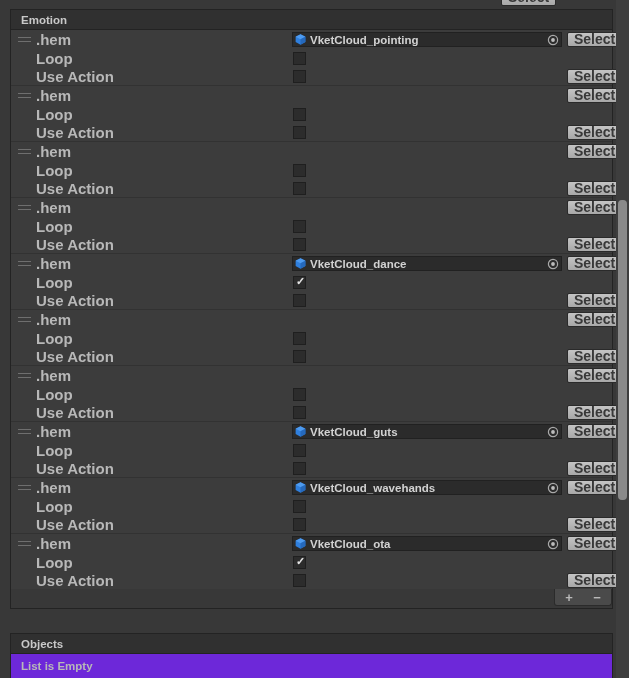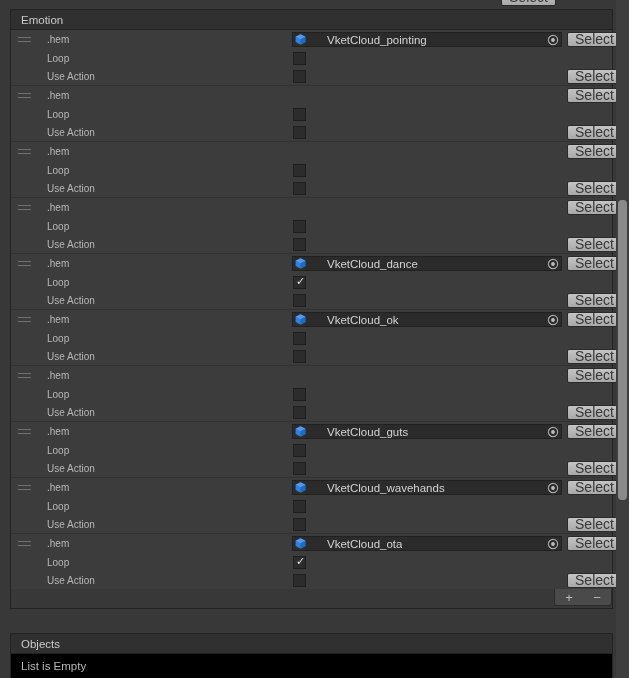--- a/index.html
+++ b/index.html
@@ -12,20 +12,21 @@
     font-family: "Liberation Sans", sans-serif;
     -webkit-font-smoothing: antialiased;
   }
   #root {
     position: relative;
     width: 629px;
     height: 478px;
     background: #383838;
     font-size: 11.5px;
     color: #c4c4c4;
+    font-weight: bold;
   }
 
   
   .top-clip {
     position: absolute;
     left: 0; top: 0;
     width: 629px;
     height: 9px;
     overflow: hidden;
   }
@@ -92,23 +93,23 @@
   }
   .drag-handle i {
     display: block;
     height: 1px;
     background: #6f6f6f;
     margin-bottom: 3px;
   }
 
   .row-label {
     position: absolute;
-    left: 36px;
+    left: 25px;
     color: #b8b8b8;
-    font-size: 10px;
+    font-size: 15px;
     white-space: nowrap;
   }
 
   
   .obj-field {
     position: absolute;
     left: 281px;
     width: 270px;
     height: 15px;
     background: #2b2b2b;
@@ -119,21 +120,21 @@
     overflow: hidden;
   }
   .obj-icon {
     width: 13px;
     height: 13px;
     margin-left: 1px;
     flex: 0 0 auto;
     position: relative;
   }
   .obj-name {
-    margin-left: 20px;
+    margin-left: 3px;
     color: #d2d2d2;
     font-size: 11.5px;
     white-space: nowrap;
     overflow: hidden;
   }
   .obj-picker {
     position: absolute;
     right: 2px;
     top: 1px;
     width: 12px;
@@ -209,21 +210,21 @@
 
   
   .empty-row {
     height: 24px;
     display: flex;
     align-items: center;
     padding-left: 10px;
     box-sizing: border-box;
     color: #b8b8b8;
     font-size: 11.5px;
-    background: #000000;
+    background: #6d28d9;
   }
 
   
   .scrollbar {
     position: absolute;
     right: 0;
     top: 0;
     width: 13px;
     height: 678px;
     background: #3e3e3e;
@@ -373,32 +374,20 @@
             <span class="btn-select at-use">Select</span>
           </div>
         </div>
         <div class="entry">
           <div class="row r1">
             <span class="drag-handle">
               <i></i>
               <i></i>
             </span>
             <span class="row-label">.hem</span>
-            <span class="obj-field">
-              <span class="obj-icon"><svg viewBox="0 0 16 16" width="13" height="13">
-                  <path d="M8 1.6 L14 4.6 L14 11.2 L8 14.4 L2 11.2 L2 4.6 Z" fill="#2f7fdd"></path>
-                  <path d="M8 1.6 L14 4.6 L8 7.6 L2 4.6 Z" fill="#4e9bf0"></path>
-                  <path d="M8 7.6 L14 4.6 L14 11.2 L8 14.4 Z" fill="#2569bd"></path>
-                </svg></span>
-              <span class="obj-name">VketCloud_ok</span>
-              <span class="obj-picker"><svg viewBox="0 0 12 12" width="12" height="12">
-                  <circle cx="6" cy="6" r="4.6" fill="none" stroke="#a9a9a9" stroke-width="1.2"></circle>
-                  <circle cx="6" cy="6" r="1.9" fill="#bdbdbd"></circle>
-                </svg></span>
-            </span>
             <span class="btn-select at-obj">Select</span>
           </div>
           <div class="row">
             <span class="row-label">Loop</span>
             <span class="checkbox"></span>
           </div>
           <div class="row">
             <span class="row-label">Use Action</span>
             <span class="checkbox"></span>
             <span class="btn-select at-use">Select</span>

